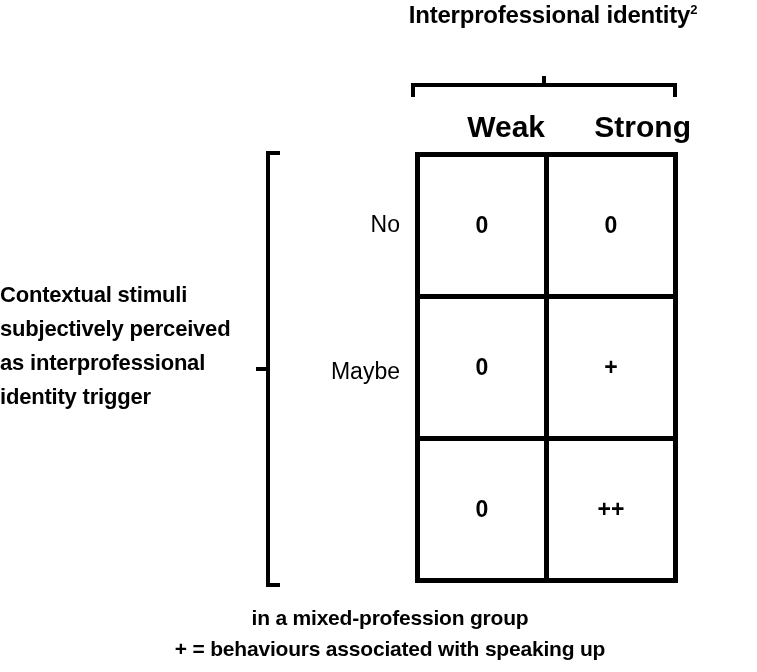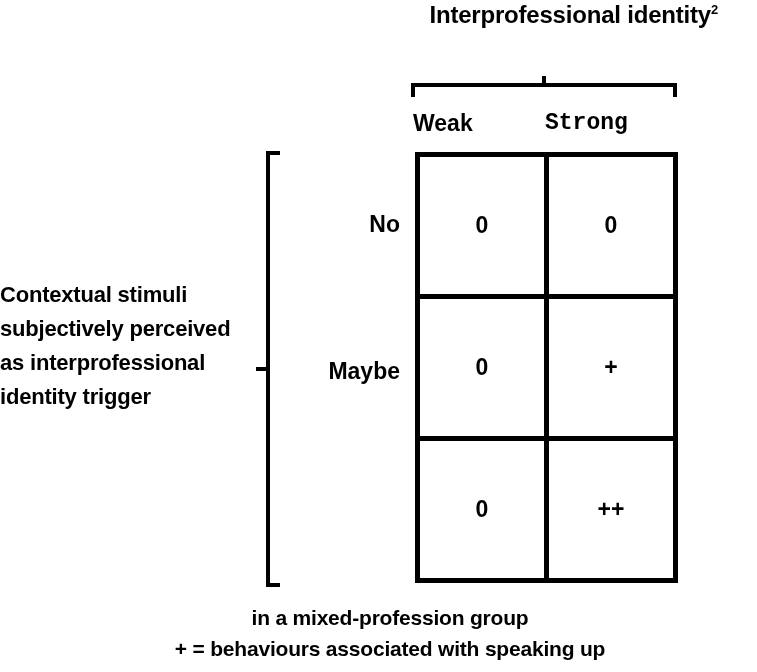--- a/index.html
+++ b/index.html
@@ -18,21 +18,21 @@
     background: #ffffff;
     overflow: hidden;
   }
 
   
   #col-title {
     position: absolute;
     left: 388px;
     top: 0px;
     width: 330px;
-    text-align: right;
+    text-align: center;
     font-size: 24px;
     font-weight: bold;
     line-height: 30px;
     letter-spacing: -0.2px;
   }
   #col-title .sup {
     font-size: 13px;
     vertical-align: super;
     line-height: 0;
     font-weight: bold;
@@ -45,26 +45,26 @@
     top: 76px;
     width: 266px;
     height: 22px;
   }
 
   
   .col-label {
     position: absolute;
     top: 110px;
     width: 132px;
-    text-align: left;
-    font-size: 23px;
+    text-align: right;
+    font-size: 30px;
     font-weight: bold;
   }
   #col-label-0 { left: 413px; }
-  #col-label-1 { left: 545px; font-family: Liberation Mono, monospace; }
+  #col-label-1 { left: 559px; }
 
   
   #left-brace {
     position: absolute;
     left: 255px;
     top: 150px;
     width: 26px;
     height: 438px;
   }
 
@@ -80,21 +80,21 @@
     letter-spacing: -0.2px;
   }
 
   
   .row-label {
     position: absolute;
     left: 290px;
     width: 110px;
     text-align: right;
     font-size: 23px;
-    font-weight: bold;
+    font-weight: normal;
   }
   #row-label-0 { top: 211px; }
   #row-label-1 { top: 358px; text-align: right; }
   #row-label-2 { top: 500px; }
 
   
   #matrix {
     position: absolute;
     left: 415px;
     top: 152px;

